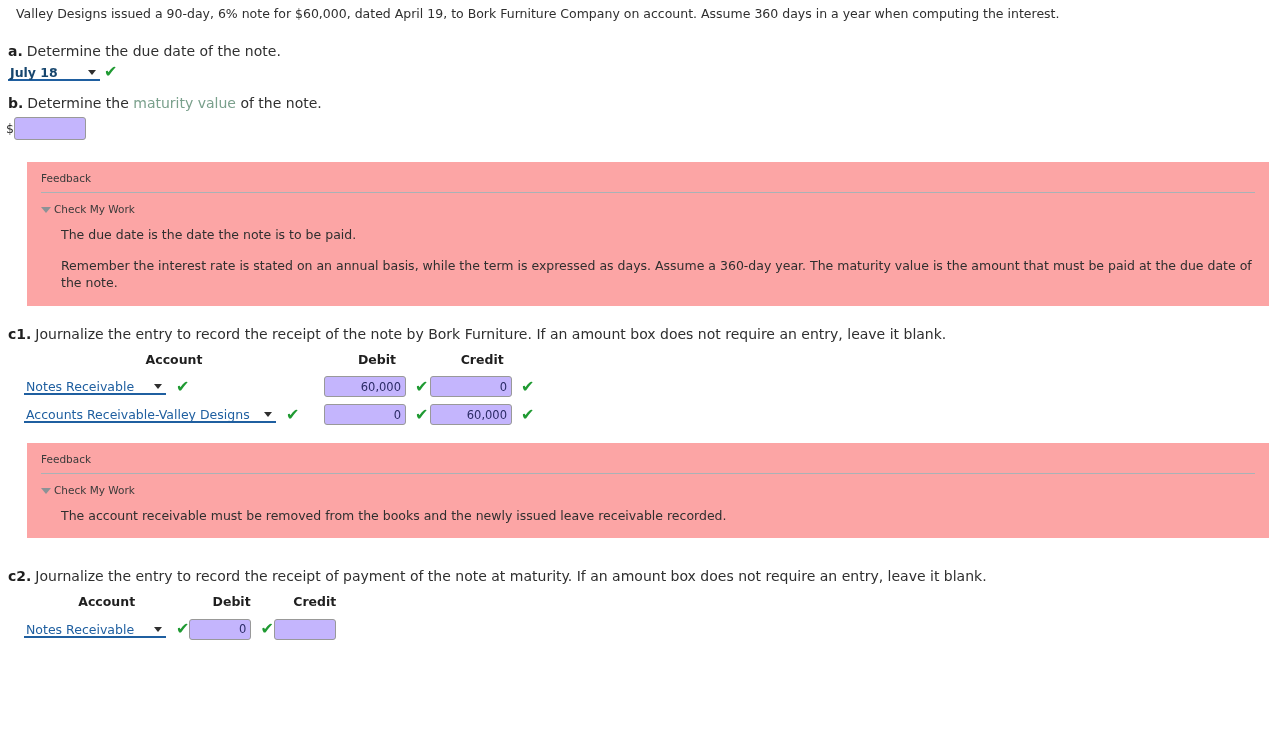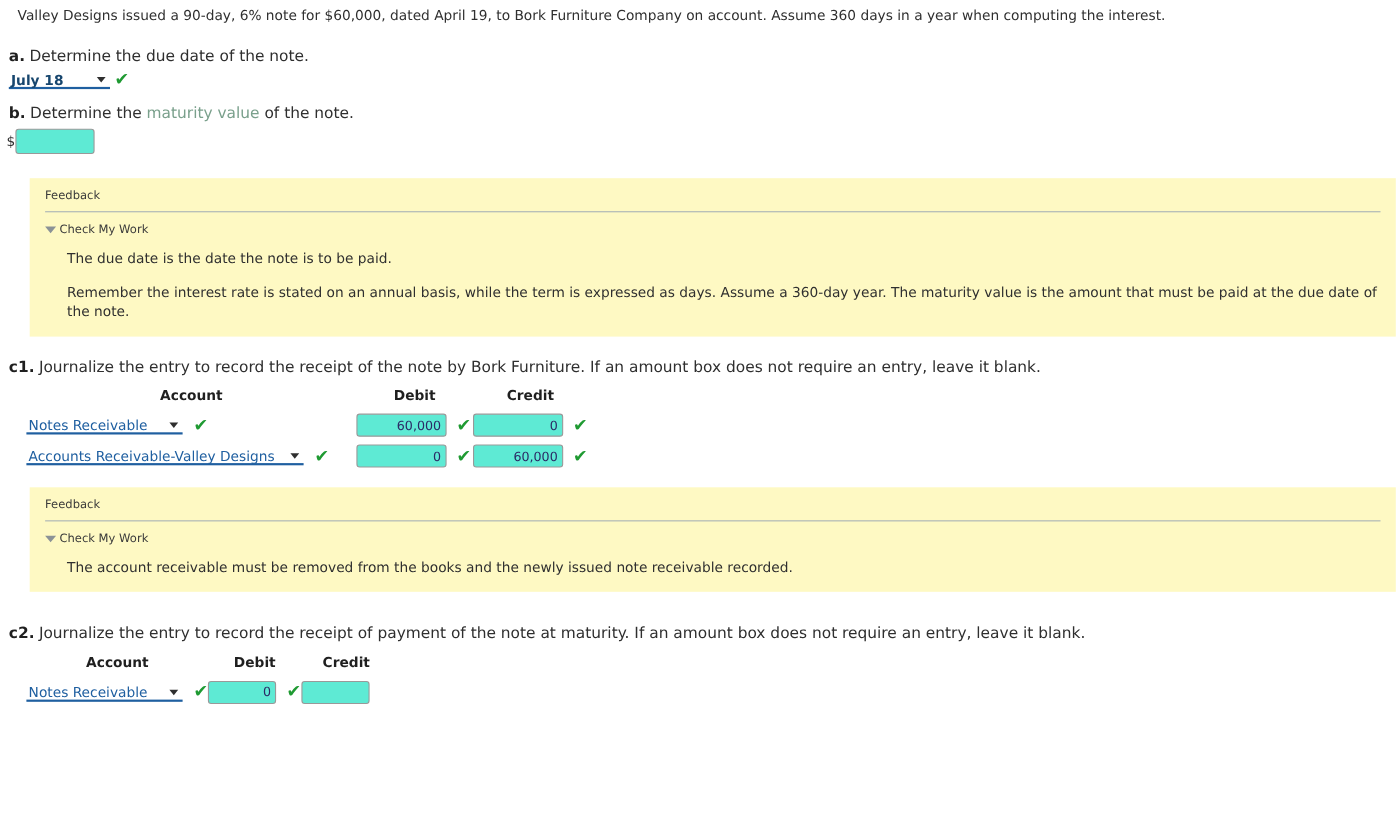--- a/index.html
+++ b/index.html
@@ -72,21 +72,21 @@
   .sel-w3   { width: 80px; }
 
   
   .amt {
     display: inline-block;
     width: 62px;
     height: 21px;
     line-height: 19px;
     border: 1px solid #999999;
     border-radius: 3px;
-    background: #5eead4;
+    background: #c4b5fd;
     color: #2b2b66;
     font-family: "DejaVu Sans", "Liberation Sans", sans-serif;
     font-size: 11.5px;
     text-align: right;
     padding: 0 4px 0 2px;
     box-sizing: border-box;
     vertical-align: middle;
     cursor: text;
   }
   .amt-wide { width: 82px; }
@@ -98,21 +98,21 @@
     color: #1f9a32;
     font-size: 16px;
     font-weight: bold;
     line-height: 1;
     vertical-align: middle;
     font-family: "DejaVu Sans", sans-serif;
   }
 
   
   .feedback {
-    background: #fef9c3;
+    background: #fca5a5;
     margin: 0 0 0 27px;
     padding: 10px 14px 14px 14px;
     box-sizing: border-box;
   }
   .fb-title {
     font-size: 10.5px;
     color: #3a3a3a;
     padding-bottom: 8px;
   }
   .fb-rule {
@@ -249,21 +249,21 @@
     </tbody>
   </table>
 </div>
 
 <div class="spacer-14"></div>
 
 <div class="feedback">
   <div class="fb-title">Feedback</div>
   <div class="fb-rule"></div>
   <div class="fb-cmw"><span class="fb-caret"></span><span>Check My Work</span></div>
-  <div class="fb-text">The account receivable must be removed from the books and the newly issued note receivable recorded.</div>
+  <div class="fb-text">The account receivable must be removed from the books and the newly issued leave receivable recorded.</div>
 </div>
 
 <div class="spacer-20"></div>
 
 <div class="q-line" style="padding-top:10px;">
   <span class="q-label">c2.</span><span>Journalize the entry to record the receipt of payment of the note at maturity. If an amount box does not require an entry, leave it blank.</span>
 </div>
 
 <div style="padding:10px 0 0 24px;">
   <table class="jtable">

